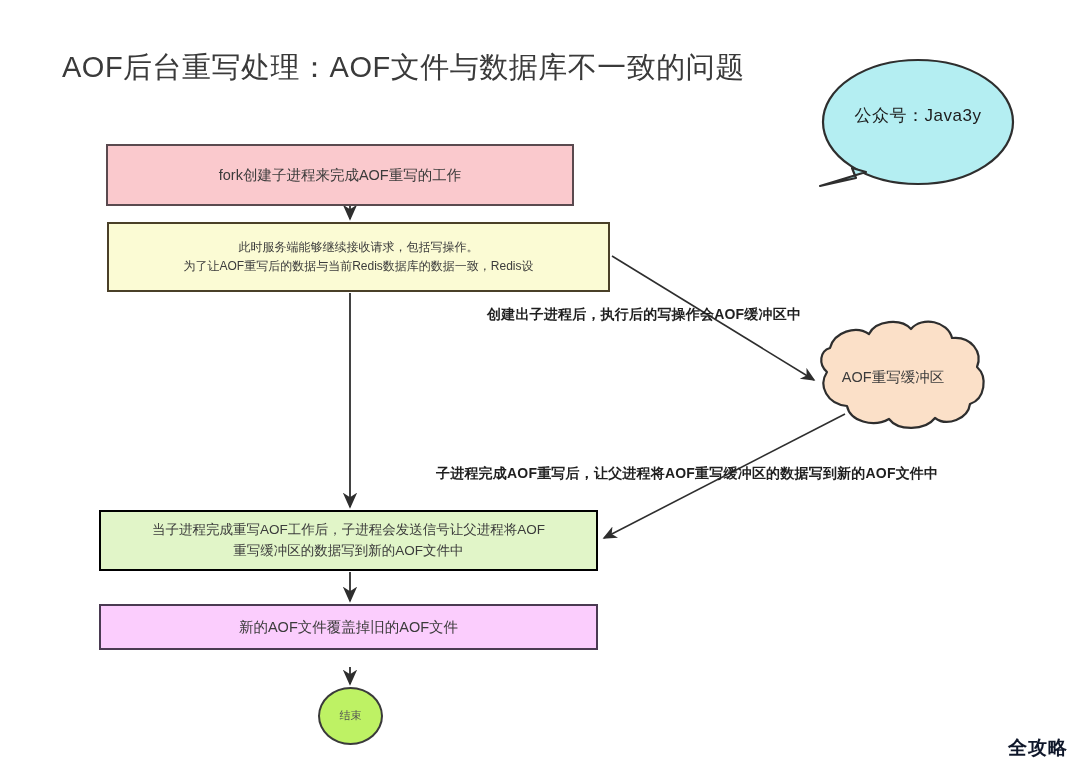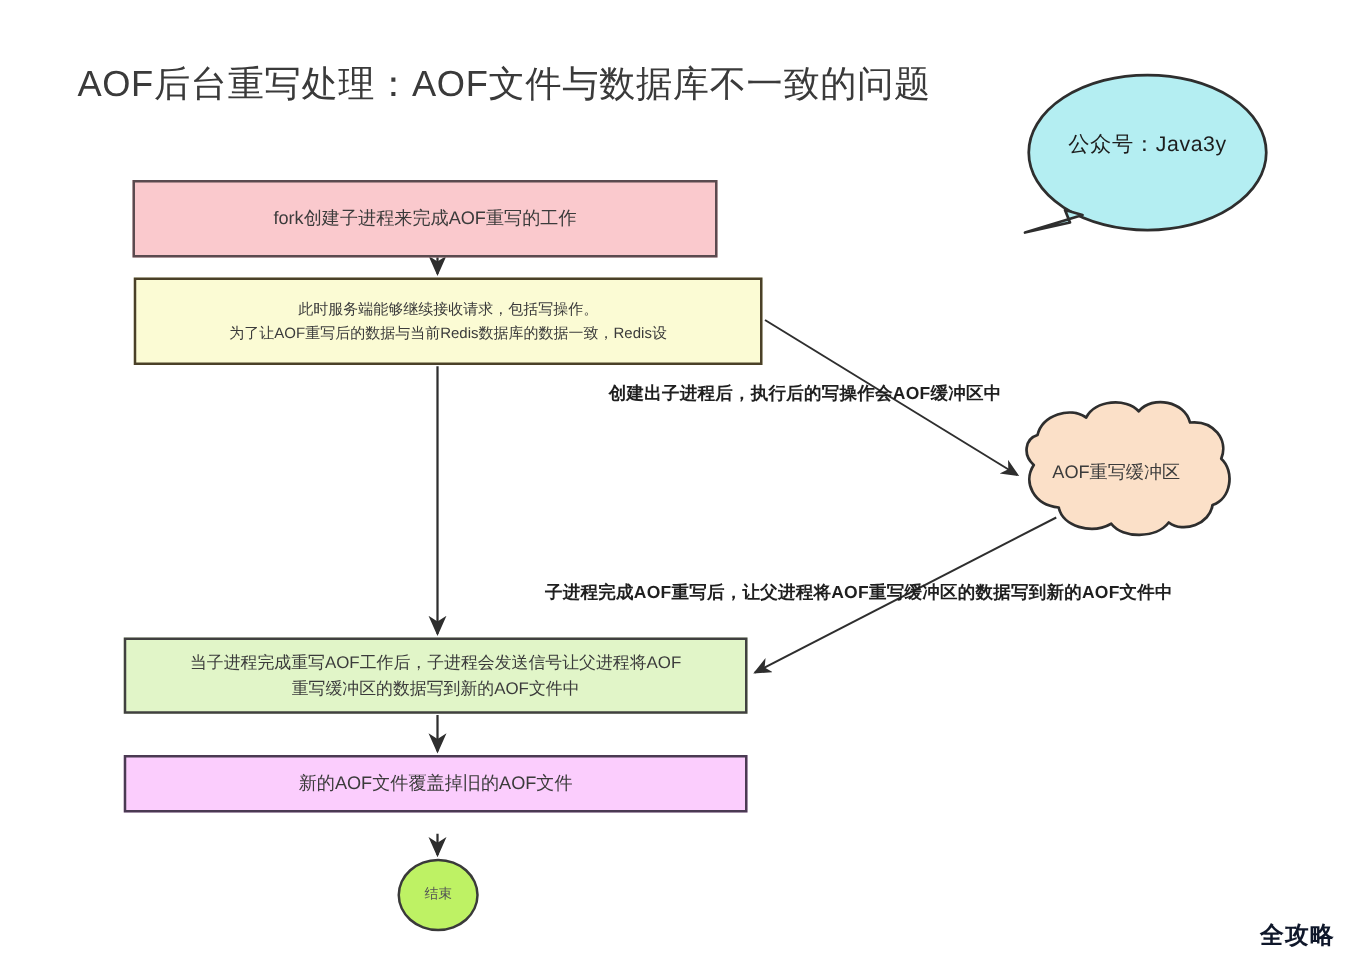--- a/index.html
+++ b/index.html
@@ -68,21 +68,21 @@
     border: 2px solid #4a4028;
     font-size: 12px;
   }
 
   .node-signal {
     left: 99px;
     top: 510px;
     width: 499px;
     height: 61px;
     background: #e1f5c8;
-    border: 2px solid #404040;
+    border: 2px solid #000000;
     font-size: 13.5px;
   }
 
   .node-overwrite {
     left: 99px;
     top: 604px;
     width: 499px;
     height: 46px;
     background: #fbcdfd;
     border: 2px solid #4a3a52;

